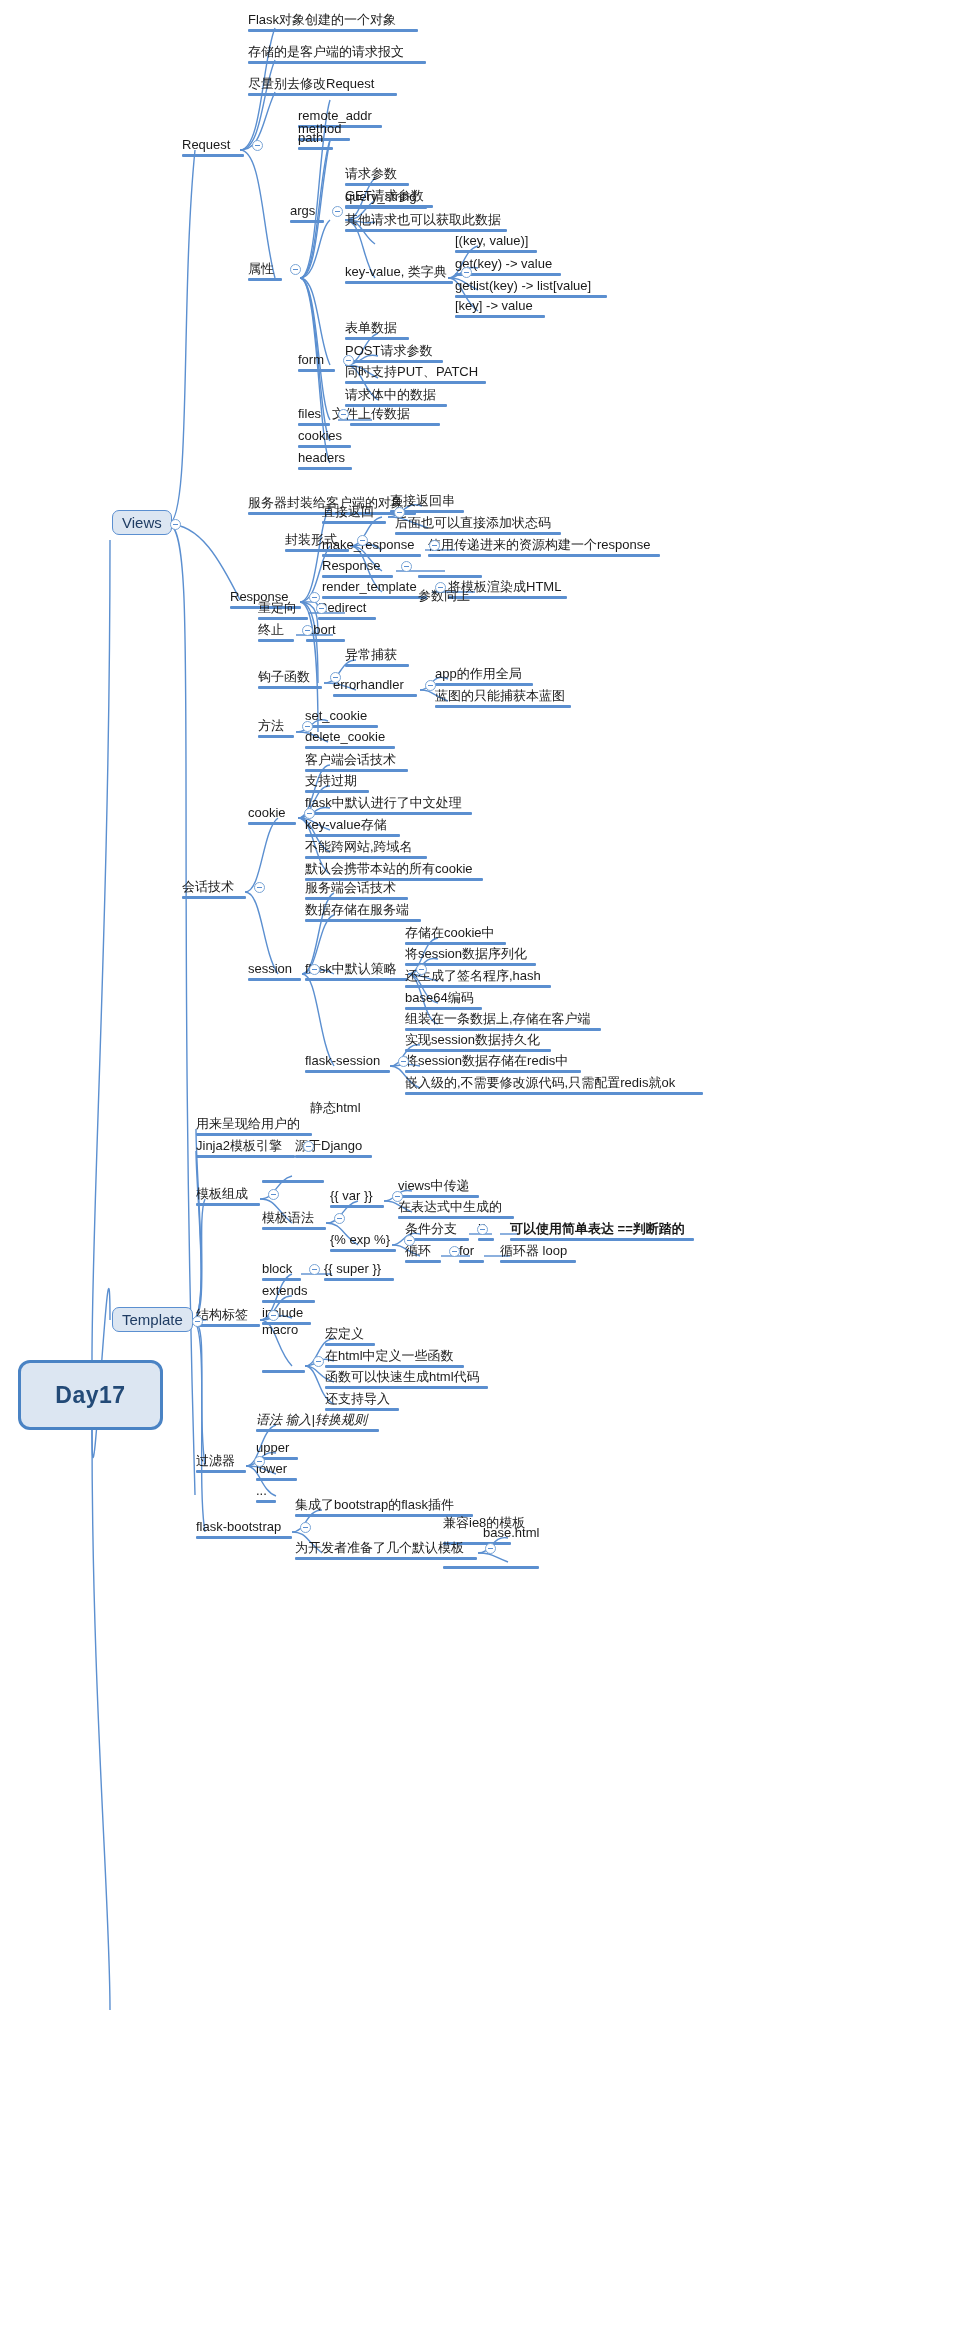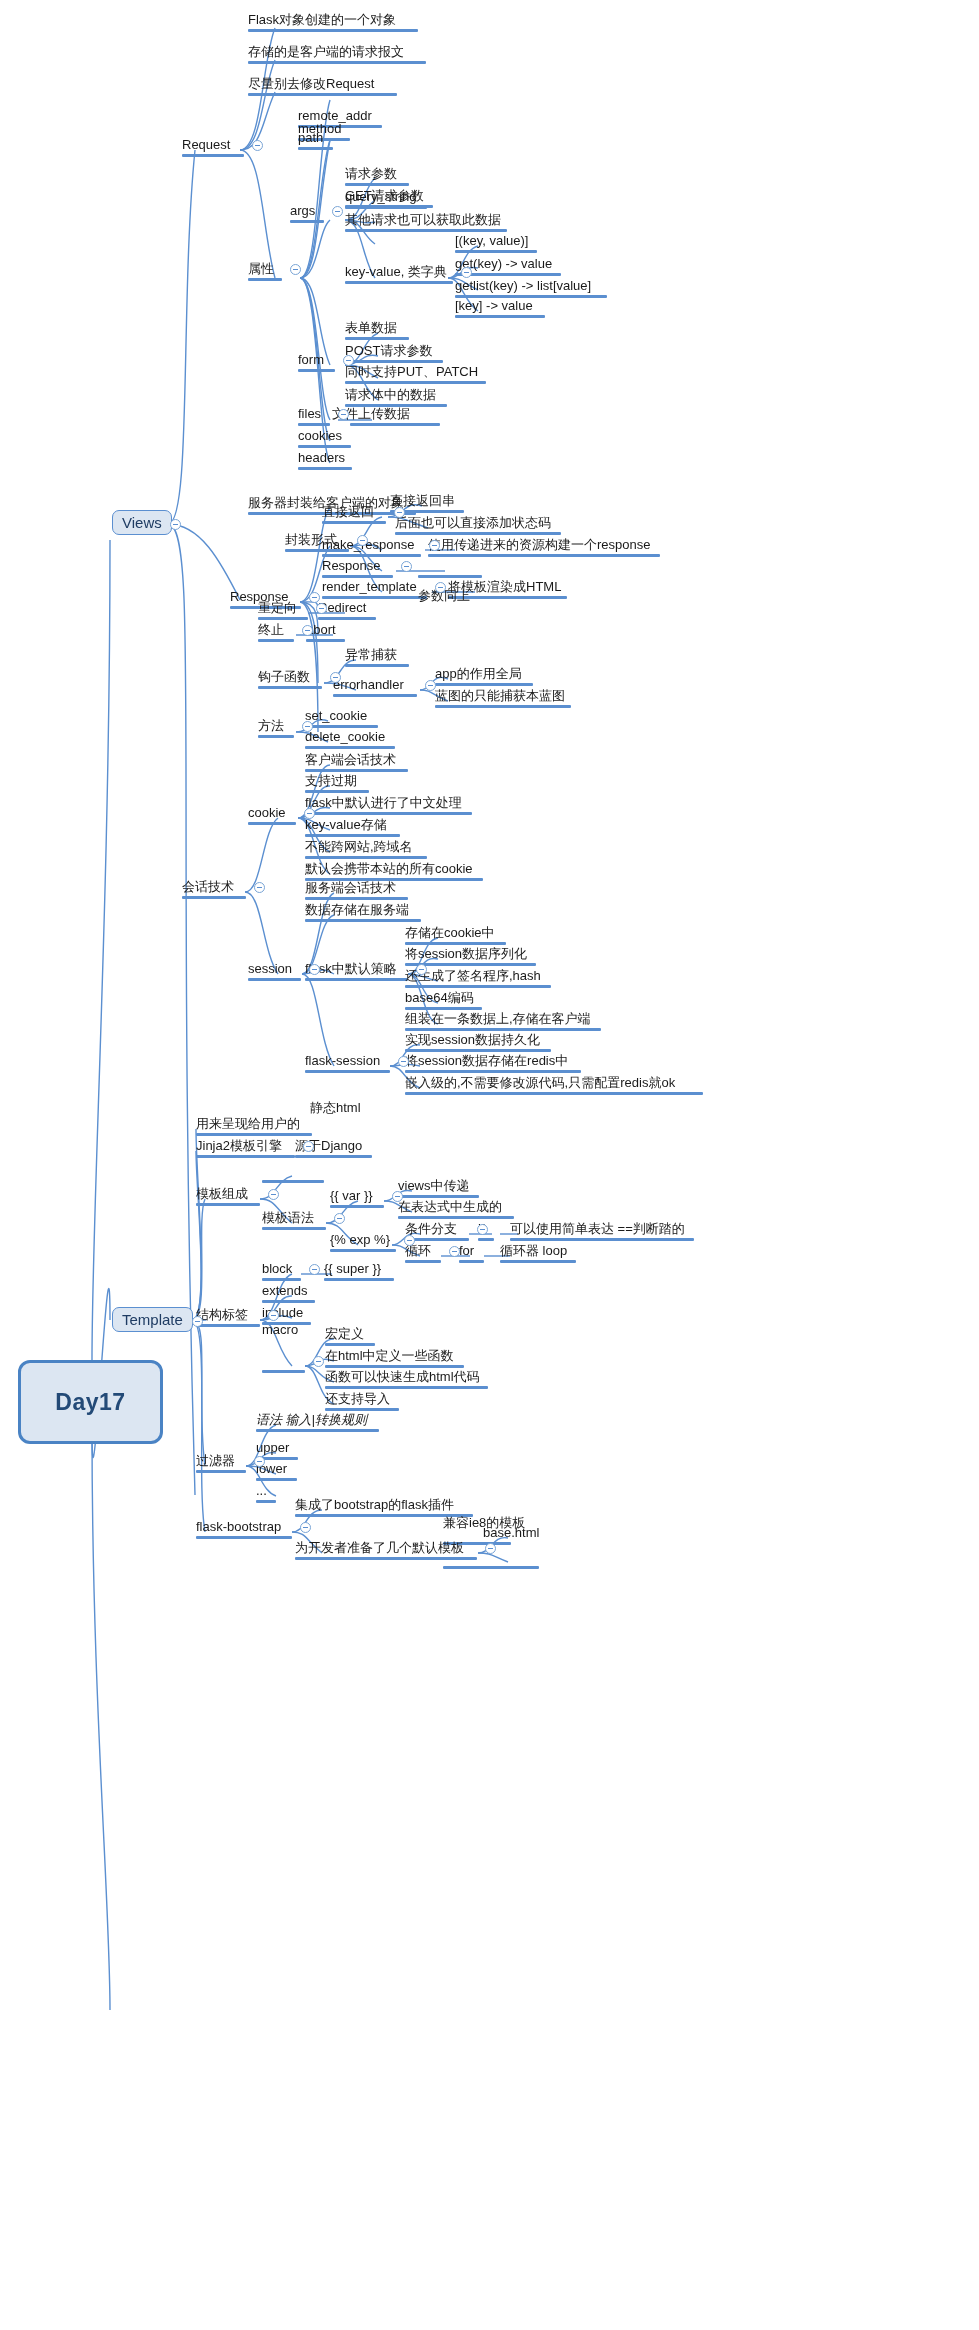--- a/index.html
+++ b/index.html
@@ -231,21 +231,21 @@
       <path d="M246,1466 C260,1466 260,1468 276,1474"></path>
       <path d="M246,1466 C260,1466 260,1490 276,1496"></path>
 
       <path d="M292,1532 C306,1532 306,1510 322,1510"></path>
       <path d="M292,1532 C306,1532 306,1540 322,1553"></path>
       <path d="M478,1553 C492,1553 492,1535 508,1538"></path>
       <path d="M478,1553 C492,1553 492,1556 508,1562"></path>
     </g>
   </svg>
 
-  <div class="root-node" style="left:18px; top:1360px; width:145px; height:84px;">
+  <div class="root-node" style="left:18px; top:1360px; width:145px; height:70px;">
     <span>Day17</span>
   </div>
 
   <div class="l1-node" style="left:112px; top:510px;">
     <span>Views</span>
   </div>
   <div class="toggle" style="left:170px; top:519px;"></div>
 
   <div class="l1-node" style="left:112px; top:1307px;">
     <span>Template</span>
@@ -442,21 +442,21 @@
       <div class="node" style="left: 398px; top: 1199px;"><span class="txt">在表达式中生成的</span></div>
       <div class="ul" style="left: 398px; top: 1216px; width: 116px;"></div>
       <div class="node" style="left: 330px; top: 1232px;"><span class="txt">{% exp %}</span></div>
       <div class="ul" style="left: 330px; top: 1249px; width: 66px;"></div>
       <div class="toggle" style="left: 404px; top: 1235px;"></div>
       <div class="node" style="left: 405px; top: 1221px;"><span class="txt">条件分支</span></div>
       <div class="ul" style="left: 405px; top: 1238px; width: 64px;"></div>
       <div class="toggle" style="left: 477px; top: 1224px;"></div>
       <div class="node" style="left: 478px; top: 1221px;"><span class="txt">if</span></div>
       <div class="ul" style="left: 478px; top: 1238px; width: 16px;"></div>
-      <div class="node" style="left: 510px; top: 1221px;"><span class="txt">可以使用简单表达 ==判断踏的</span></div>
+      <div class="node" style="left: 510px; top: 1221px; font-weight: bold;"><span class="txt">可以使用简单表达 ==判断踏的</span></div>
       <div class="ul" style="left: 510px; top: 1238px; width: 184px;"></div>
       <div class="node" style="left: 405px; top: 1243px;"><span class="txt">循环</span></div>
       <div class="ul" style="left: 405px; top: 1260px; width: 36px;"></div>
       <div class="toggle" style="left: 449px; top: 1246px;"></div>
       <div class="node" style="left: 459px; top: 1243px;"><span class="txt">for</span></div>
       <div class="ul" style="left: 459px; top: 1260px; width: 25px;"></div>
       <div class="node" style="left: 500px; top: 1243px;"><span class="txt">循环器 loop</span></div>
       <div class="ul" style="left: 500px; top: 1260px; width: 76px;"></div>
       <div class="node" style="left: 196px; top: 1307px;"><span class="txt">结构标签</span></div>
       <div class="ul" style="left: 196px; top: 1324px; width: 64px;"></div>

